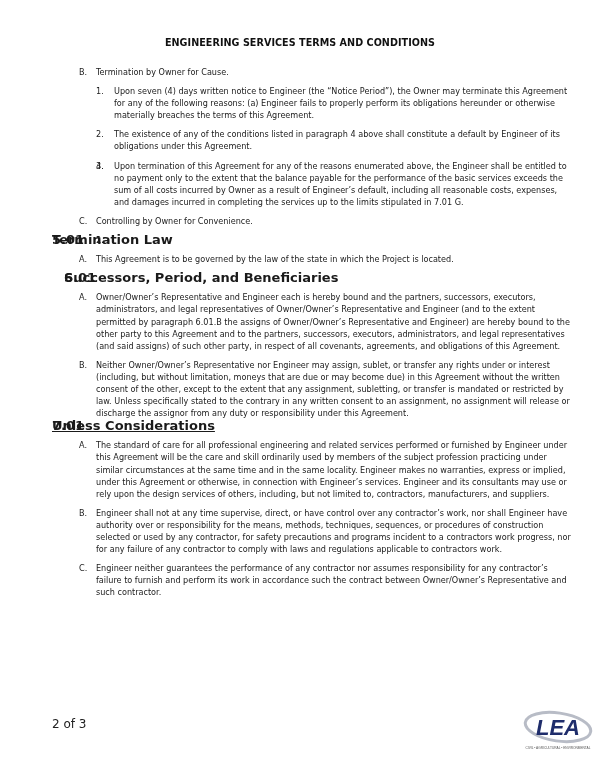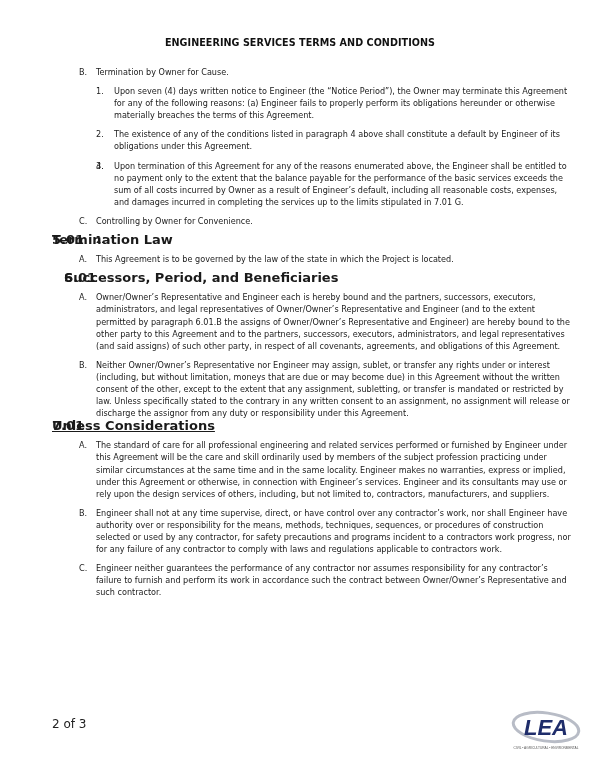--- a/index.html
+++ b/index.html
@@ -16,21 +16,21 @@
   .row { position: relative; }
   .lvl1 { padding-left: 44px; }
   .lvl2 { padding-left: 62px; }
   .mark { position: absolute; }
   .lvl1 .mark { left: 27px; }
   .lvl2 .mark { left: 44px; }
   .text { display: block; }
   .sec { font-weight: bold; font-size: 13px; position: relative; }
   .sec .num { position: absolute; left: 0; }
   .footer-page { position: absolute; left: 52px; top: 717px; font-size: 12px; color: #222; }
-  .logo { position: absolute; left: 508px; top: 710px; width: 76px; height: 44px; }
+  .logo { position: absolute; left: 520px; top: 710px; width: 76px; height: 44px; }
 </style>
 </head>
 <body>
 
 <div class="page">
   <div class="title">ENGINEERING SERVICES TERMS AND CONDITIONS</div>
 
   <div class="content">
 
     <div class="row lvl1" style="margin-top:0;">

